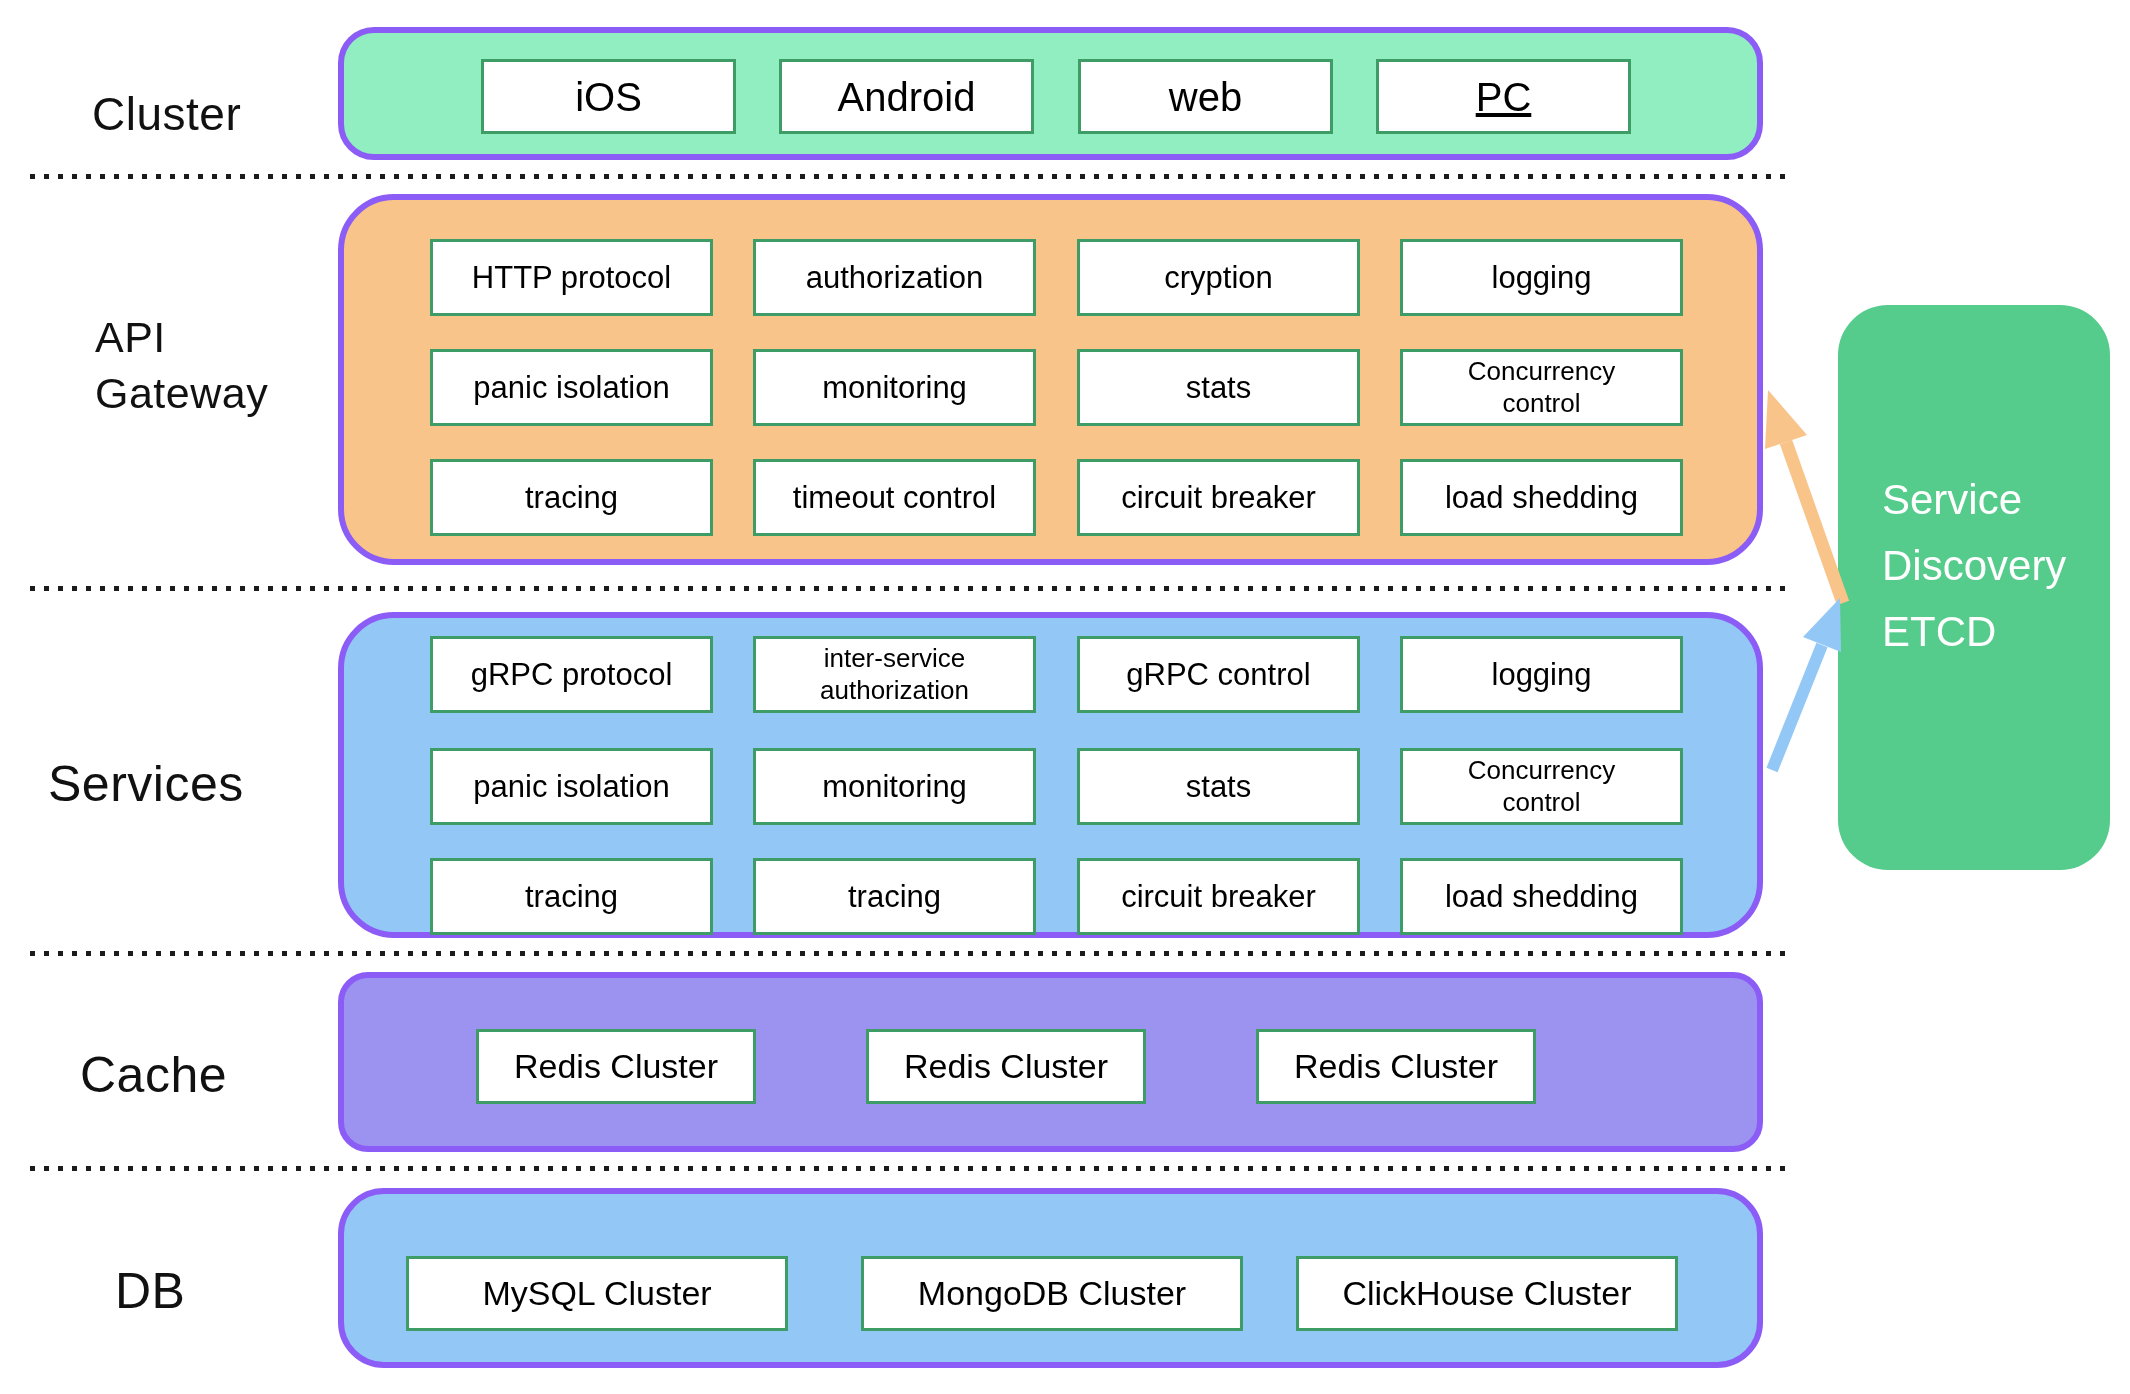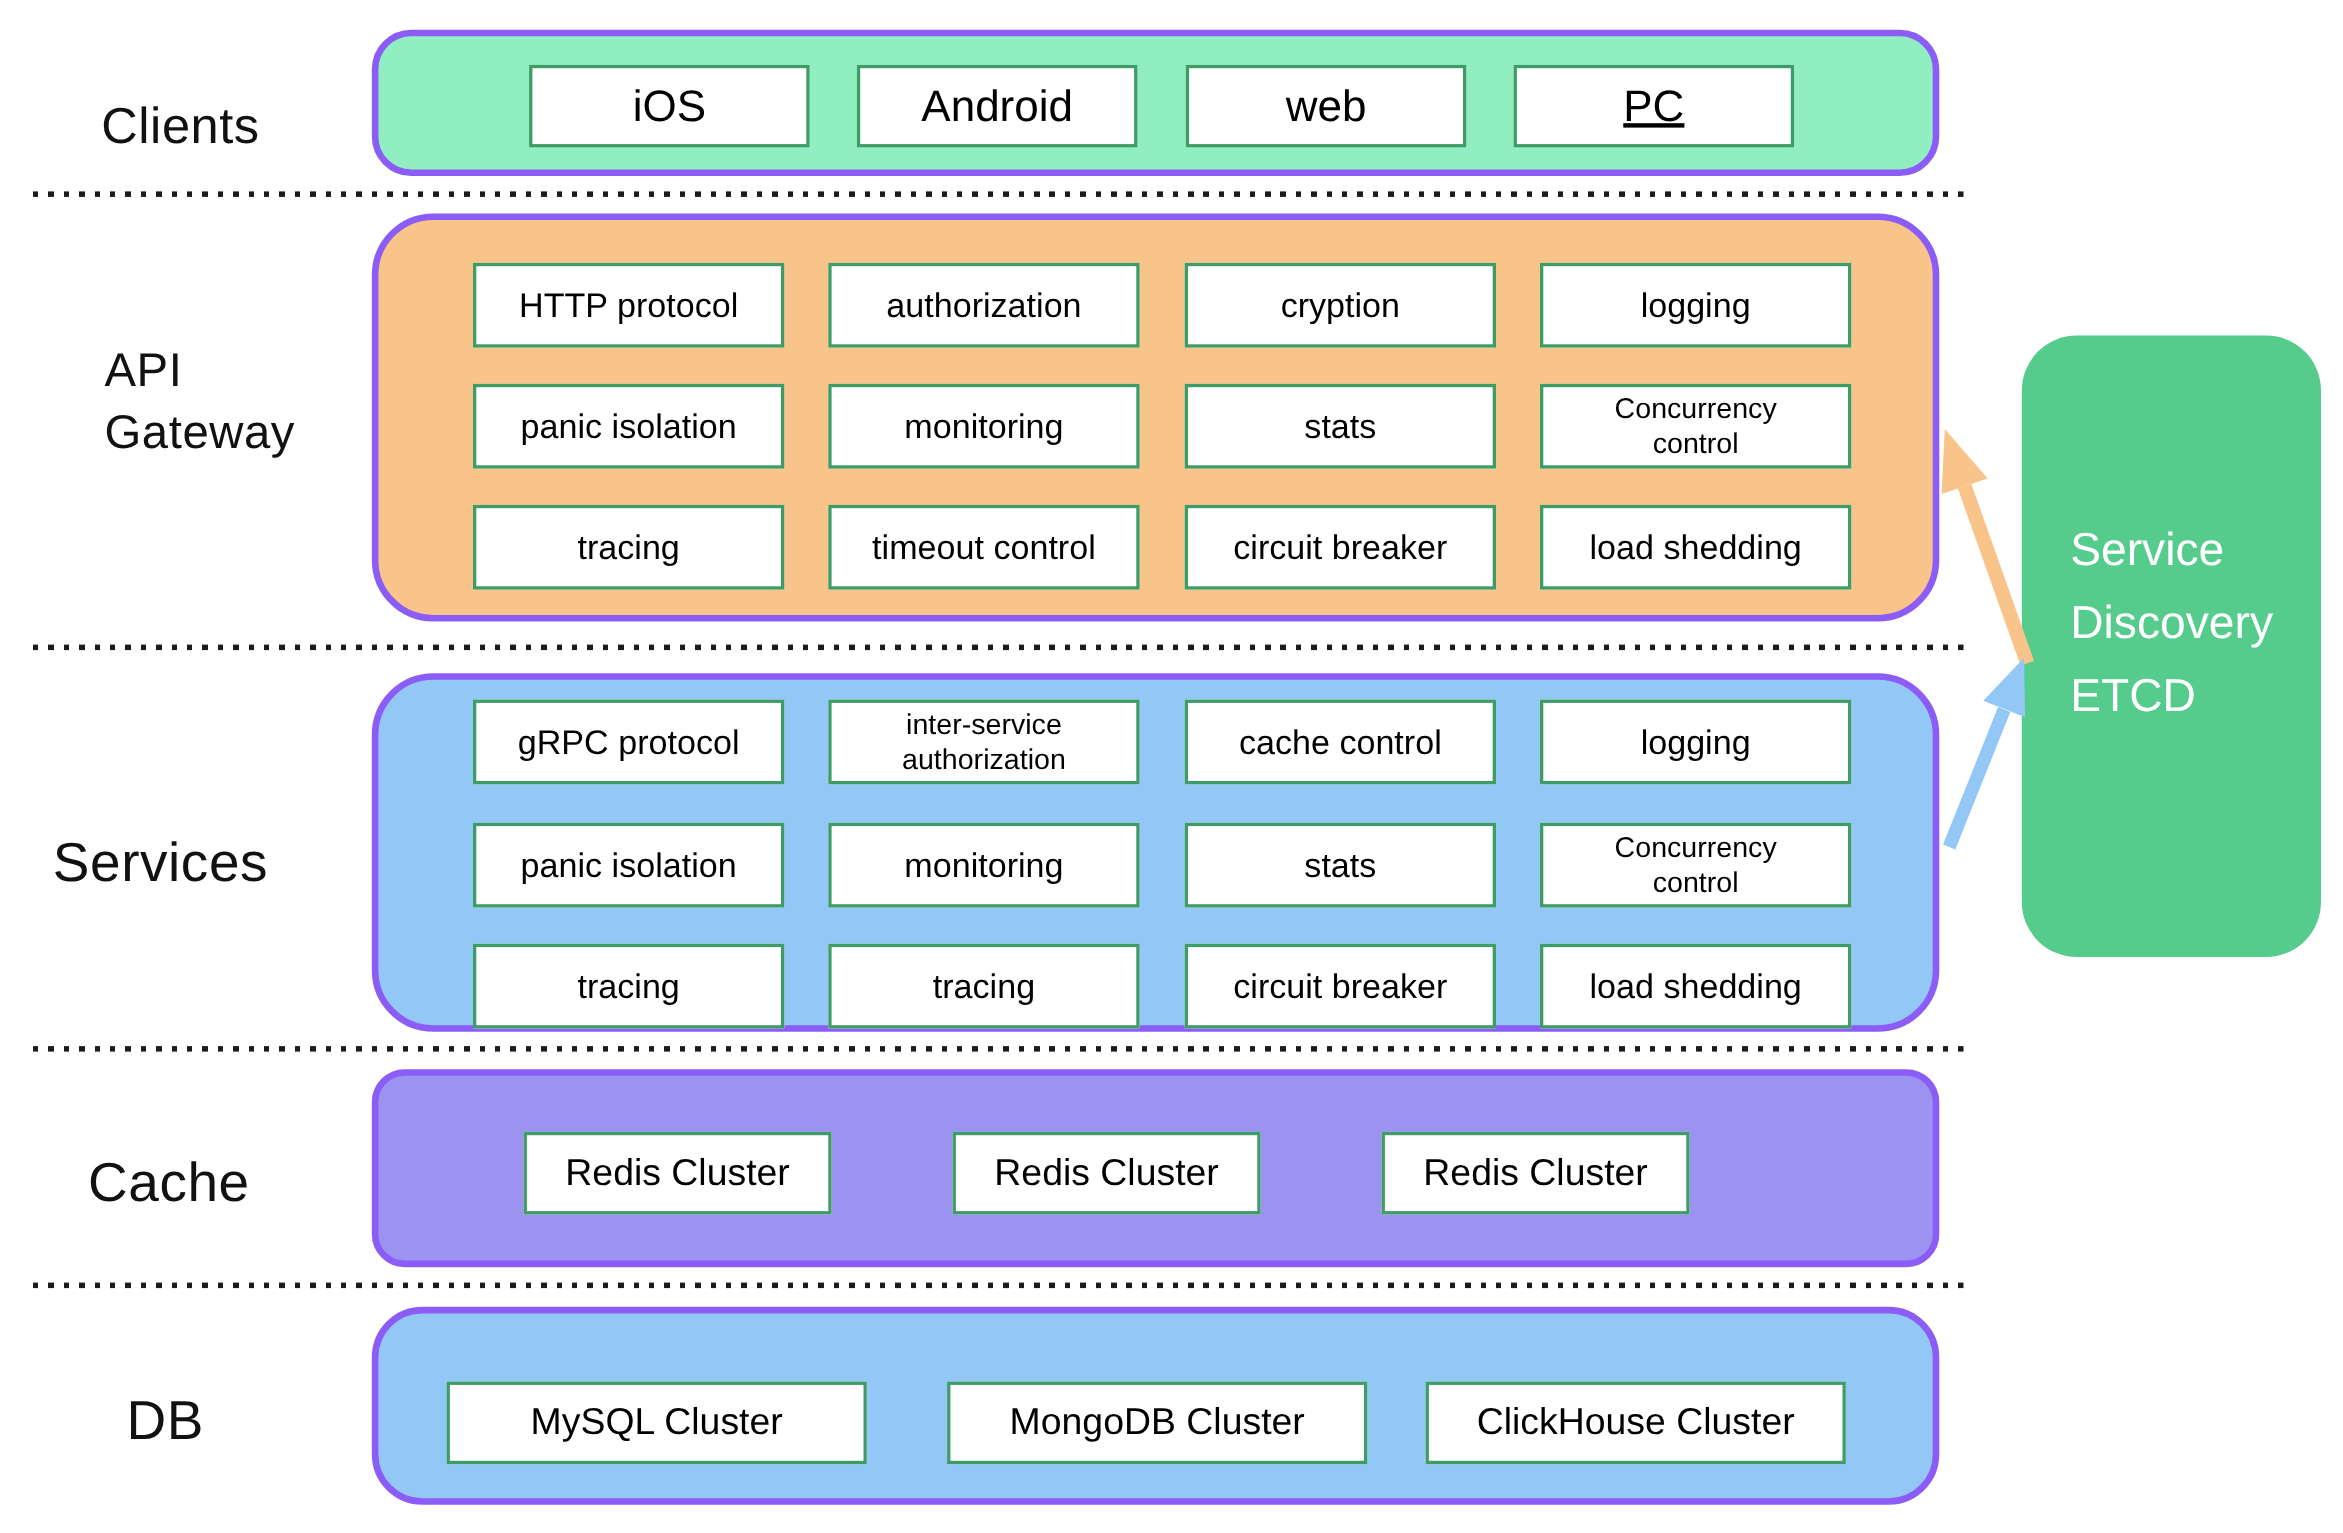--- a/index.html
+++ b/index.html
@@ -62,21 +62,21 @@
     line-height:66px;
   }
   .discovery span{display:block;}
   .arrows{position:absolute;left:0;top:0;pointer-events:none;}
 </style>
 </head>
 <body>
 
 <div class="canvas">
 
-  <div class="side-label" style="left:92px;top:85px;font-size:46px;">Clients</div>
+  <div class="side-label" style="left:92px;top:85px;font-size:46px;">Cluster</div>
   <div class="side-label" style="left:95px;top:309px;font-size:43px;line-height:56px;"><span style="display:block;">API</span><span style="display:block;">Gateway</span></div>
   <div class="side-label" style="left:48px;top:752px;">Services</div>
   <div class="side-label" style="left:80px;top:1043px;">Cache</div>
   <div class="side-label" style="left:115px;top:1259px;">DB</div>
 
   <div class="sep" style="top:174px;"></div>
   <div class="sep" style="top:586px;"></div>
   <div class="sep" style="top:951px;"></div>
   <div class="sep" style="top:1166px;"></div>
 
@@ -100,21 +100,21 @@
     <div class="node cell" style="left:86px;top:259px;">tracing</div>
     <div class="node cell" style="left:409px;top:259px;">timeout control</div>
     <div class="node cell" style="left:733px;top:259px;">circuit breaker</div>
     <div class="node cell" style="left:1056px;top:259px;">load shedding</div>
   </div>
 
   <div class="band band-services">
     <div class="node cell" style="left:86px;top:18px;">gRPC protocol</div>
     <div class="node cell small" style="left:409px;top:18px;">inter-service
 authorization</div>
-    <div class="node cell" style="left:733px;top:18px;">cache control</div>
+    <div class="node cell" style="left:733px;top:18px;">gRPC control</div>
     <div class="node cell" style="left:1056px;top:18px;">logging</div>
     <div class="node cell" style="left:86px;top:130px;">panic isolation</div>
     <div class="node cell" style="left:409px;top:130px;">monitoring</div>
     <div class="node cell" style="left:733px;top:130px;">stats</div>
     <div class="node cell small" style="left:1056px;top:130px;">Concurrency
 control</div>
     <div class="node cell" style="left:86px;top:240px;">tracing</div>
     <div class="node cell" style="left:409px;top:240px;">tracing</div>
     <div class="node cell" style="left:733px;top:240px;">circuit breaker</div>
     <div class="node cell" style="left:1056px;top:240px;">load shedding</div>

